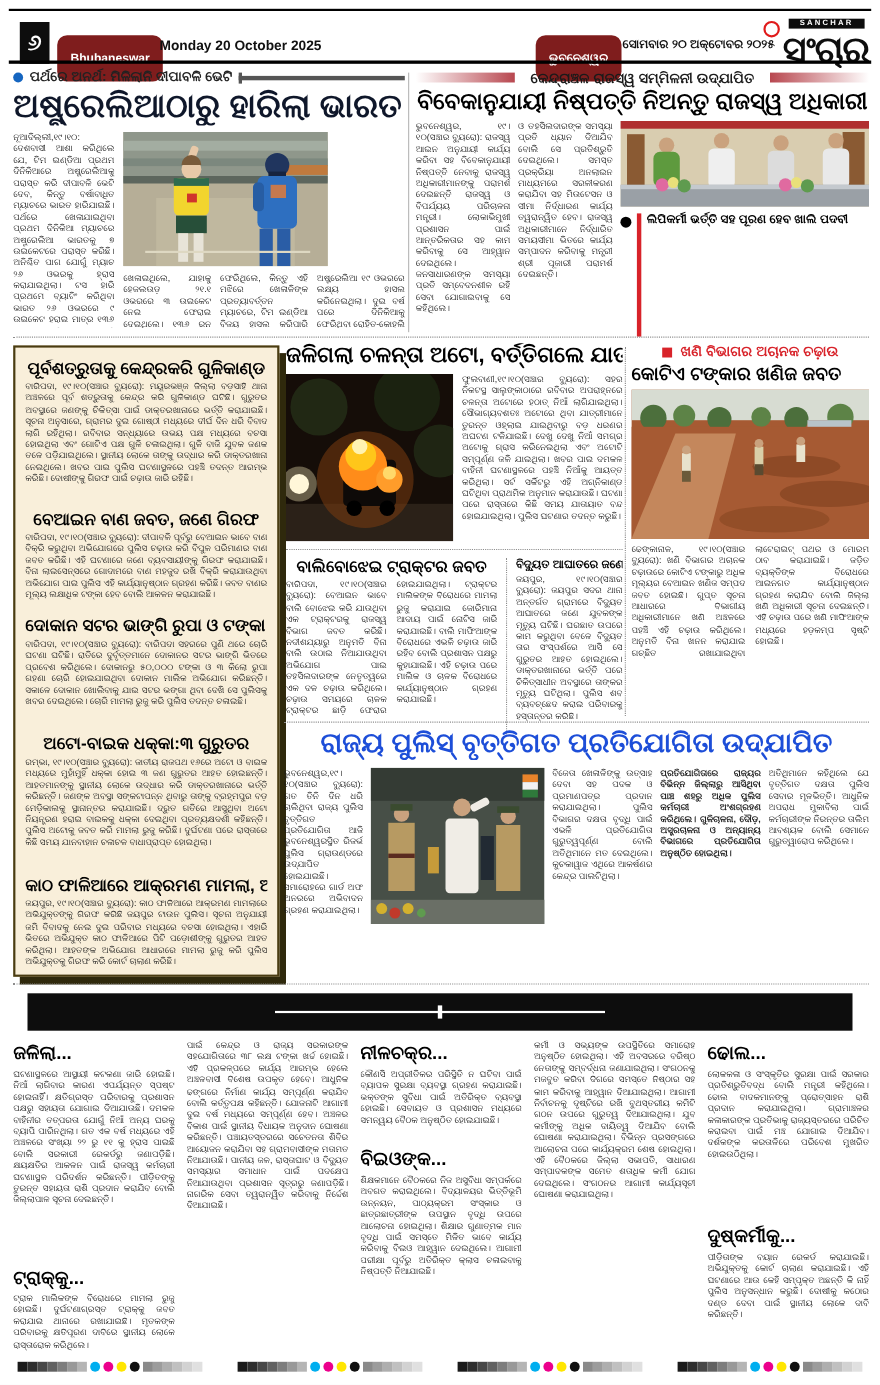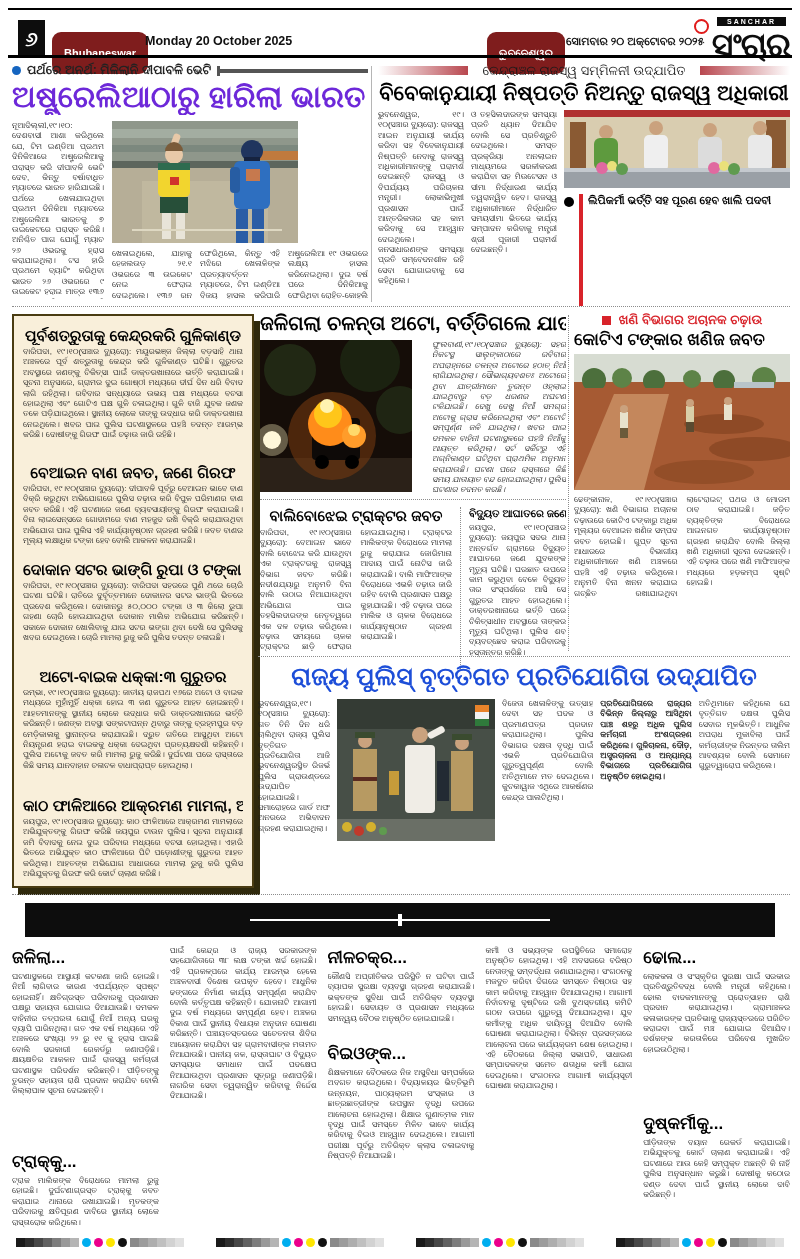--- a/index.html
+++ b/index.html
@@ -23,25 +23,25 @@
              letter-spacing:2px;padding:1px 10px;margin-right:4px;}
   .brand{font-size:33px;font-weight:bold;line-height:1.05;color:#0d0d0d;letter-spacing:-1px;}
   .brand-ring{position:absolute;width:11px;height:11px;border:2px solid #e01b1b;border-radius:50%;
               left:34px;top:9px;}
   
   .kicker-row{display:flex;align-items:center;gap:6px;height:15px;}
   .kicker-dot{width:9px;height:9px;border-radius:50%;background:#1565c0;flex:0 0 auto;}
   .kicker-txt{font-size:12.5px;font-weight:bold;color:#222;white-space:nowrap;}
   .kicker-bar{flex:1;height:4px;background:#555;position:relative;}
   .kicker-bar::before{content:"";position:absolute;left:0;top:-3px;width:3px;height:10px;background:#555;}
-  .h-xl{font-size:30px;font-weight:bold;color:#6d28d9;margin-top:2px;}
+  .h-xl{font-size:30px;font-weight:bold;color:#0f172a;margin-top:2px;}
   .h-rt{font-size:21px;font-weight:bold;color:#000;text-align:center;margin-top:3px;}
   .grad-l{height:9px;flex:1;background:linear-gradient(to right,#ffffff,#b8474f);}
   .grad-r{height:9px;flex:1;background:linear-gradient(to left,#ffffff,#b8474f);}
-  .kicker-ctr{font-size:13px;font-weight:normal;color:#1a1a1a;white-space:nowrap;padding:0 8px;}
+  .kicker-ctr{font-size:13px;font-weight:bold;color:#1a1a1a;white-space:nowrap;padding:0 8px;}
   .photo{display:block;}
   .pull-quote{display:flex;gap:5px;background:#fff;padding:2px 0;}
   .pq-dot{width:10px;height:10px;background:#000;border-radius:50%;margin-top:3px;flex:0 0 auto;}
   .pq-bar{width:4px;background:#d8232a;flex:0 0 auto;}
   .pq-txt{font-size:11px;font-weight:bold;line-height:1.25;color:#000;}
   
   .crime-box{left:12px;top:314px;width:242px;height:574px;background:#f9efda;
              border:2px solid #4a3c12;box-shadow:6px 7px 0 #2f290c;padding:6px 9px;box-sizing:border-box;}
   .crime-h{font-size:15.5px;font-weight:bold;text-align:center;color:#000;margin:5px 0 2px;}
   .crime-box .body-text{font-size:8px;}
@@ -206,21 +206,21 @@
     <div class="crime-h nowrap">ଦୋକାନ ସଟର ଭାଙ୍ଗି ରୁପା ଓ ଟଙ୍କା ଚୋରି</div>
     <div class="body-text" style="height:82px;">ବାରିପଦା, ୧୯।୧୦(ସଞ୍ଚାର ବ୍ୟୁରୋ): ବାରିପଦା ସହରରେ ପୁଣି ଥରେ ଚୋରି ଘଟଣା ଘଟିଛି। ରାତିରେ ଦୁର୍ବୃତ୍ତମାନେ ଦୋକାନର ସଟର ଭାଙ୍ଗି ଭିତରେ ପ୍ରବେଶ କରିଥିଲେ। ଦୋକାନରୁ ୫୦,୦୦୦ ଟଙ୍କା ଓ ୩ କିଲୋ ରୁପା ଗହଣା ଚୋରି ହୋଇଯାଇଥିବା ଦୋକାନ ମାଲିକ ଅଭିଯୋଗ କରିଛନ୍ତି। ସକାଳେ ଦୋକାନ ଖୋଲିବାକୁ ଯାଇ ସଟର ଭଙ୍ଗା ଥିବା ଦେଖି ସେ ପୁଲିସକୁ ଖବର ଦେଇଥିଲେ। ଚୋରି ମାମଲା ରୁଜୁ କରି ପୁଲିସ ତଦନ୍ତ ଚଳାଇଛି।</div>
     <div class="crime-h nowrap">ଅଟୋ-ବାଇକ ଧକ୍କା:୩ ଗୁରୁତର</div>
     <div class="body-text" style="height:104px;">ରମ୍ଭା, ୧୯।୧୦(ସଞ୍ଚାର ବ୍ୟୁରୋ): ଜାତୀୟ ରାଜପଥ ୧୬ରେ ଅଟୋ ଓ ବାଇକ ମଧ୍ୟରେ ମୁହାଁମୁହିଁ ଧକ୍କା ହୋଇ ୩ ଜଣ ଗୁରୁତର ଆହତ ହୋଇଛନ୍ତି। ଆହତମାନଙ୍କୁ ସ୍ଥାନୀୟ ଲୋକେ ଉଦ୍ଧାର କରି ଡାକ୍ତରଖାନାରେ ଭର୍ତ୍ତି କରିଛନ୍ତି। ଜଣଙ୍କ ଅବସ୍ଥା ସଙ୍କଟାପନ୍ନ ଥିବାରୁ ତାଙ୍କୁ ବ୍ରହ୍ମପୁର ବଡ଼ ମେଡ଼ିକାଲକୁ ସ୍ଥାନାନ୍ତର କରାଯାଇଛି। ଦ୍ରୁତ ଗତିରେ ଆସୁଥିବା ଅଟୋ ନିୟନ୍ତ୍ରଣ ହରାଇ ବାଇକକୁ ଧକ୍କା ଦେଇଥିବା ପ୍ରତ୍ୟକ୍ଷଦର୍ଶୀ କହିଛନ୍ତି। ପୁଲିସ ଅଟୋକୁ ଜବତ କରି ମାମଲା ରୁଜୁ କରିଛି। ଦୁର୍ଘଟଣା ପରେ ରାସ୍ତାରେ କିଛି ସମୟ ଯାନବାହାନ ଚଳାଚଳ ବାଧାପ୍ରାପ୍ତ ହୋଇଥିଲା।</div>
     <div class="crime-h nowrap">କାଠ ଫାଳିଆରେ ଆକ୍ରମଣ ମାମଲା, ଅଭିଯୁକ୍ତ ଗିରଫ</div>
     <div class="body-text" style="height:74px;">ଜୟପୁର, ୧୯।୧୦(ସଞ୍ଚାର ବ୍ୟୁରୋ): କାଠ ଫାଳିଆରେ ଆକ୍ରମଣ ମାମଲାରେ ଅଭିଯୁକ୍ତଙ୍କୁ ଗିରଫ କରିଛି ଜୟପୁର ଟାଉନ ପୁଲିସ। ସୂଚନା ଅନୁଯାୟୀ ଜମି ବିବାଦକୁ ନେଇ ଦୁଇ ପରିବାର ମଧ୍ୟରେ ବଚସା ହୋଇଥିଲା। ଏହାରି ଭିତରେ ଅଭିଯୁକ୍ତ କାଠ ଫାଳିଆରେ ପିଟି ପଡ଼ୋଶୀଙ୍କୁ ଗୁରୁତର ଆହତ କରିଥିଲା। ଆହତଙ୍କ ଅଭିଯୋଗ ଆଧାରରେ ମାମଲା ରୁଜୁ କରି ପୁଲିସ ଅଭିଯୁକ୍ତକୁ ଗିରଫ କରି କୋର୍ଟ ଚାଲାଣ କରିଛି।</div>
   </div>
 
   <div class="abs" style="left:260px;top:312px;width:306px;height:340px;">
     <div class="h-md nowrap" style="text-align:center;">ଜଳିଗଲା ଚଳନ୍ତା ଅଟୋ, ବର୍ତ୍ତିଗଲେ ଯାତ୍ରୀ</div>
-    <div style="display:flex;gap:20px;margin-top:5px;height:152px;font-style:italic;">
+    <div style="display:flex;gap:8px;margin-top:5px;height:152px;">
       <svg class="photo" width="152" height="152" viewBox="0 0 152 152" style="flex:0 0 152px;">
         <rect width="152" height="152" fill="#150d08"></rect>
         <circle cx="30" cy="30" r="26" fill="#243018" opacity="0.8"></circle>
         <circle cx="110" cy="22" r="30" fill="#1d2813" opacity="0.8"></circle>
         <circle cx="140" cy="70" r="24" fill="#243018" opacity="0.7"></circle>
         <rect y="118" width="152" height="34" fill="#2b2118"></rect>
         <circle cx="72" cy="96" r="44" fill="#7a3c10" opacity="0.55"></circle>
         <rect x="52" y="78" width="48" height="42" rx="4" fill="#0e0a08"></rect>
         <circle cx="62" cy="122" r="7" fill="#000"></circle>
           <circle cx="92" cy="122" r="7" fill="#000"></circle>

